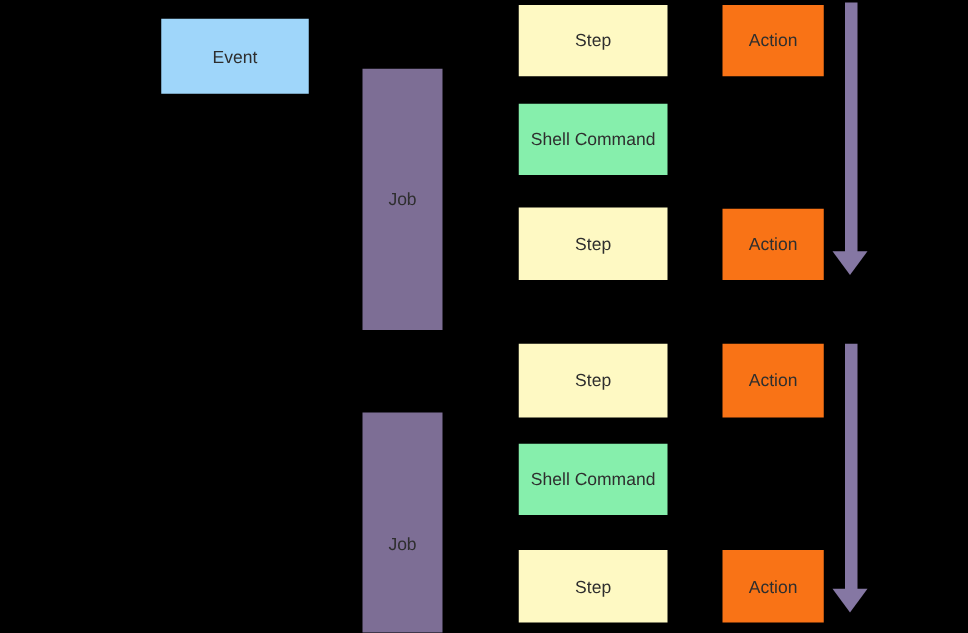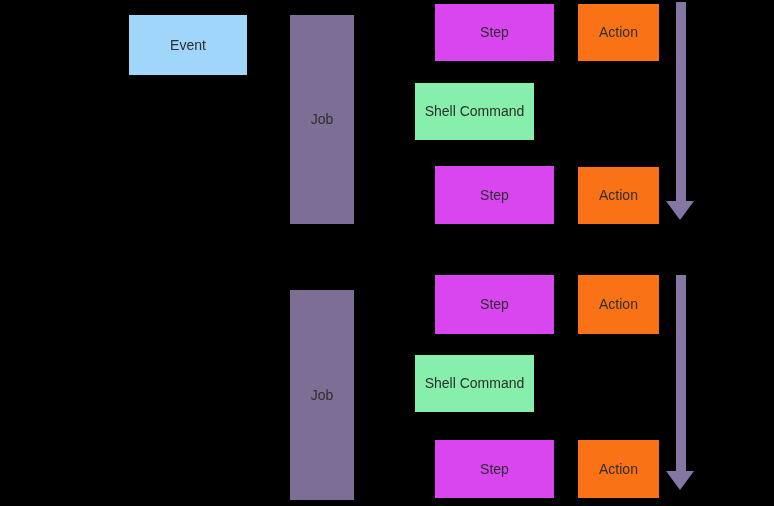--- a/index.html
+++ b/index.html
@@ -19,22 +19,22 @@
     display: flex;
     align-items: center;
     justify-content: center;
     text-align: center;
     font-size: 14px;
     color: #2e2e2e;
     line-height: 1.2;
   }
   
   .event-node        { background: #9fd6fa; }
-  .job-node          { background: #7d6e95; }
-  .step-node         { background: #d946ef; margin-left: 20px; }
+  .job-node          { background: #7d6e95; margin-top: 40px; }
+  .step-node         { background: #fef9c3; }
   .shell-node        { background: #86efac; }
   .action-node       { background: #f97316; }
 
   
   .event-node        { left: 129px; top: 15px;  width: 118px; height: 60px; }
   .job-1             { left: 290px; top: 15px;  width: 64px;  height: 209px; }
   .step-1            { left: 415px; top: 4px;   width: 119px; height: 57px; }
   .shell-1           { left: 415px; top: 83px;  width: 119px; height: 57px; }
   .step-2            { left: 415px; top: 166px; width: 119px; height: 58px; }
   .action-1          { left: 578px; top: 4px;   width: 81px;  height: 57px; }

